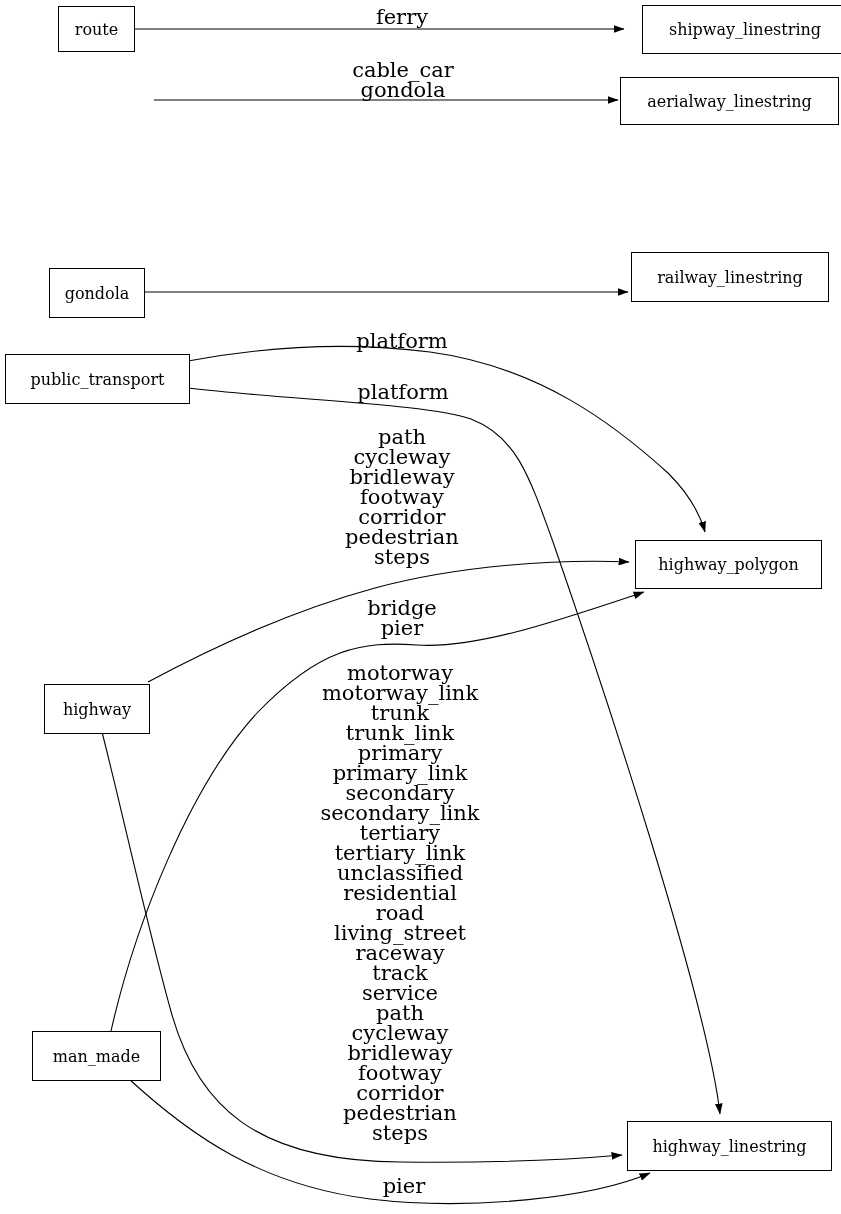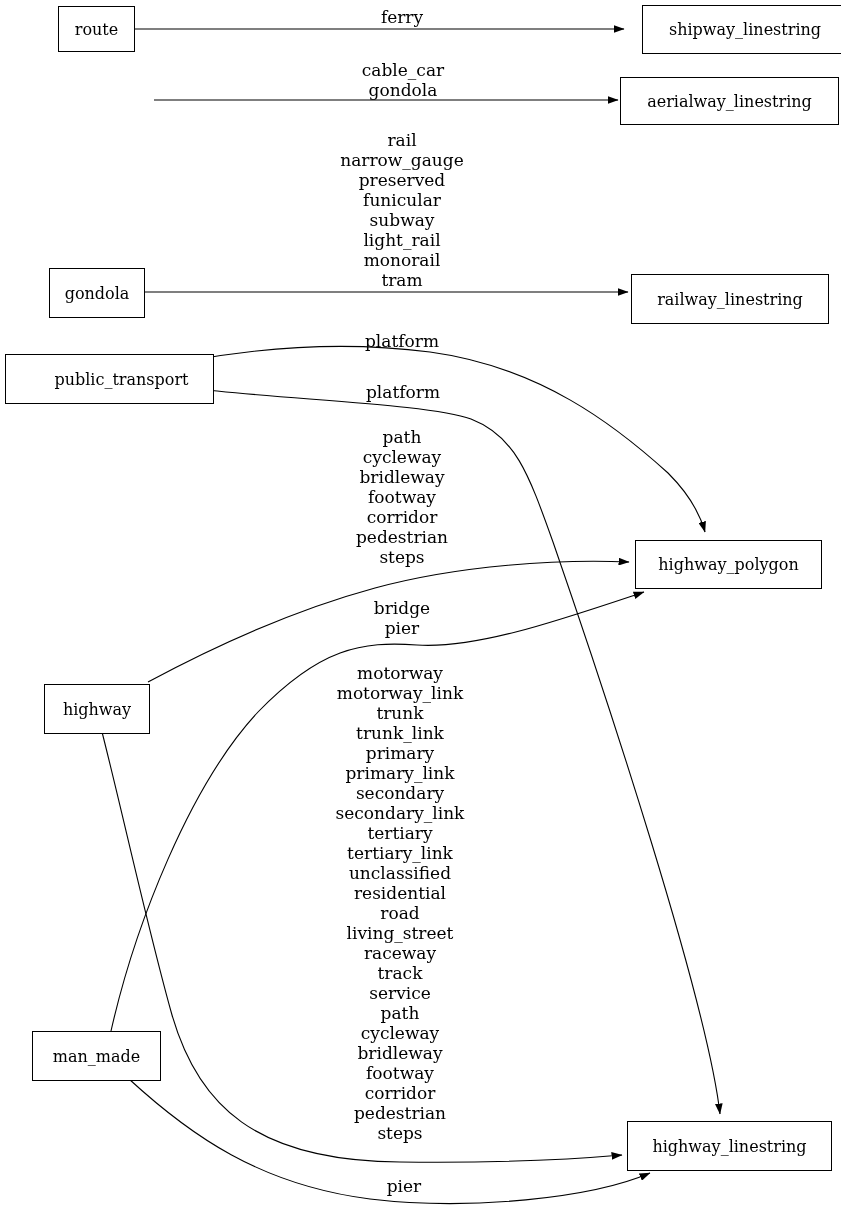--- a/index.html
+++ b/index.html
@@ -35,21 +35,21 @@
     display: flex;
     align-items: center;
     justify-content: center;
     font-size: 16px;
     white-space: nowrap;
   }
   .elabel {
     position: absolute;
     transform: translateX(-50%);
     text-align: center;
-    font-size: 17px;
+    font-size: 21px;
     line-height: 20px;
     white-space: pre-line;
   }
 </style>
 </head>
 <body>
 
 <div class="canvas">
 
   <svg class="edge-layer" viewBox="0 0 841 1214" xmlns="http://www.w3.org/2000/svg">
@@ -65,28 +65,20 @@
     <path class="edge" marker-end="url(#arrowhead)" d="M188,388 C290,400 430,404 471,419 C515,436 528,472 553,542 C605,692 707,1000 720,1114"></path>
     <path class="edge" marker-end="url(#arrowhead)" d="M148,682 C230,638 305,607 375,588 C460,565 560,559 629,562"></path>
     <path class="edge" marker-end="url(#arrowhead)" d="M101,728 C122,810 148,930 172,1015 C198,1105 255,1161 400,1162 C480,1163 565,1160 622,1155"></path>
     <path class="edge" marker-end="url(#arrowhead)" d="M111,1031 C135,925 190,785 258,712 C320,648 362,641 417,645 C477,649 560,620 644,592"></path>
     <path class="edge" marker-end="url(#arrowhead)" d="M129,1079 C190,1135 260,1185 370,1199 C470,1211 592,1198 650,1173"></path>
   </svg>
 
   <div class="elabel" style="left:402px; top:7px;">ferry</div>
   <div class="elabel" style="left:403px; top:60px;">cable_car
 gondola</div>
-  <div class="elabel" style="left:402px; top:130px;">rail
-narrow_gauge
-preserved
-funicular
-subway
-light_rail
-monorail
-tram</div>
   <div class="elabel" style="left:402px; top:331px;">platform</div>
   <div class="elabel" style="left:403px; top:382px;">platform</div>
   <div class="elabel" style="left:402px; top:427px;">path
 cycleway
 bridleway
 footway
 corridor
 pedestrian
 steps</div>
   <div class="elabel" style="left:400px; top:663px;">motorway
@@ -122,24 +114,24 @@
   </div>
   <div class="node" style="left:626px; top:5px;    width:204px; height:47px;margin-left:16px;">
     <span>shipway_linestring</span>
   </div>
   <div class="node" style="left:620px; top:77px;   width:217px; height:46px;">
     <span>aerialway_linestring</span>
   </div>
   <div class="node" style="left:49px;  top:268px;  width:94px;  height:48px;">
     <span>gondola</span>
   </div>
-  <div class="node" style="left:631px; top:274px;  width:196px; height:48px;">
+  <div class="node" style="left:631px; top:252px;  width:196px; height:48px;">
     <span>railway_linestring</span>
   </div>
-  <div class="node" style="left:5px;   top:354px;  width:183px; height:48px;padding-left:24px;">
+  <div class="node" style="left:5px;   top:354px;  width:183px; height:48px;">
     <span>public_transport</span>
   </div>
   <div class="node" style="left:44px;  top:684px;  width:104px; height:48px;text-align:right;">
     <span>highway</span>
   </div>
   <div class="node" style="left:635px; top:540px;  width:185px; height:47px;">
     <span>highway_polygon</span>
   </div>
   <div class="node" style="left:32px;  top:1031px; width:127px; height:48px;">
     <span>man_made</span>

